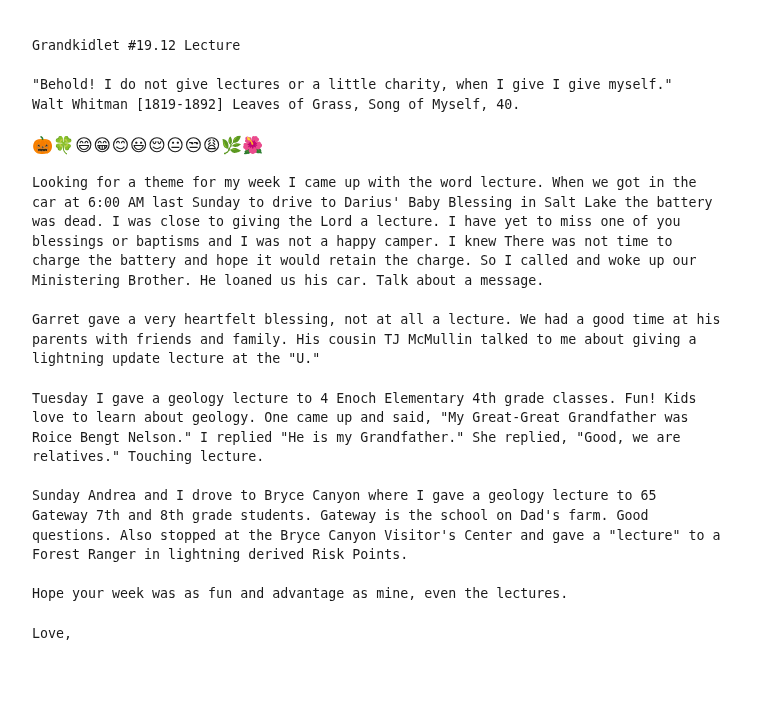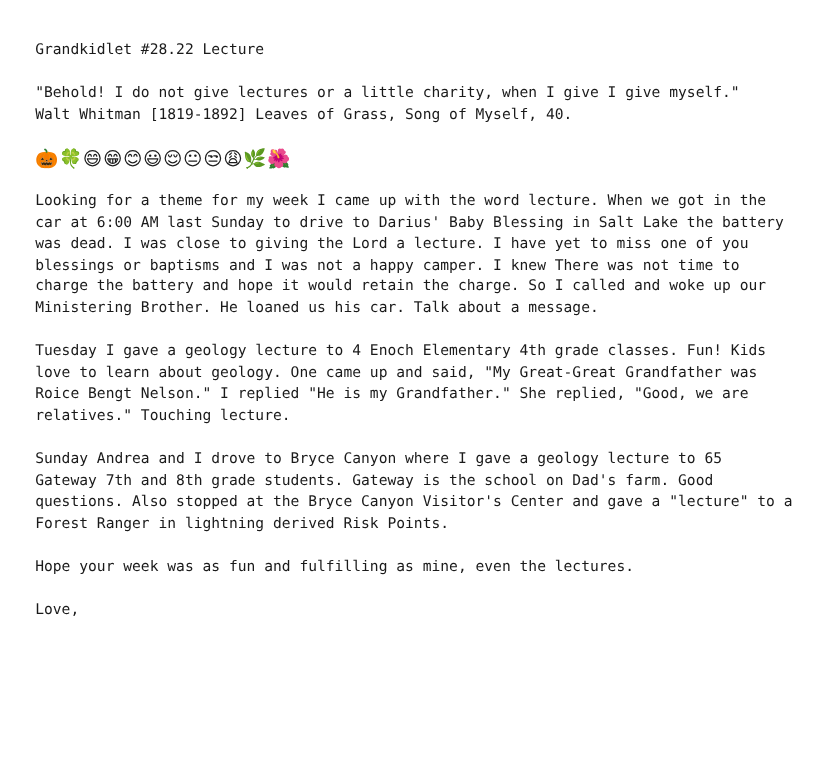--- a/index.html
+++ b/index.html
@@ -39,43 +39,46 @@
   }
   .signature {
     margin: 0;
   }
 </style>
 </head>
 <body>
 
 <div class="page">
 
-  <div class="line title">Grandkidlet #28.22 Lecture</div>
+  <div class="line title">Grandkidlet #19.12 Lecture</div>
 
   <div class="line para">"Behold! I do not give lectures or a little charity, when I give I give myself."
 Walt Whitman [1819-1892] Leaves of Grass, Song of Myself, 40.</div>
 
   <div class="emoji-row">🎃🍀😄😁😊😃😌😐😒😩🌿🌺</div>
 
   <div class="line para">Looking for a theme for my week I came up with the word lecture. When we got in the
 car at 6:00 AM last Sunday to drive to Darius' Baby Blessing in Salt Lake the battery
 was dead. I was close to giving the Lord a lecture. I have yet to miss one of you
 blessings or baptisms and I was not a happy camper. I knew There was not time to
 charge the battery and hope it would retain the charge. So I called and woke up our
 Ministering Brother. He loaned us his car. Talk about a message.</div>
 
+  <div class="line para">Garret gave a very heartfelt blessing, not at all a lecture. We had a good time at his
+parents with friends and family. His cousin TJ McMullin talked to me about giving a
+lightning update lecture at the "U."</div>
 
 
   <div class="line para">Tuesday I gave a geology lecture to 4 Enoch Elementary 4th grade classes. Fun! Kids
 love to learn about geology. One came up and said, "My Great-Great Grandfather was
 Roice Bengt Nelson." I replied "He is my Grandfather." She replied, "Good, we are
 relatives." Touching lecture.</div>
 
   <div class="line para">Sunday Andrea and I drove to Bryce Canyon where I gave a geology lecture to 65
 Gateway 7th and 8th grade students. Gateway is the school on Dad's farm. Good
 questions. Also stopped at the Bryce Canyon Visitor's Center and gave a "lecture" to a
 Forest Ranger in lightning derived Risk Points.</div>
 
-  <div class="line para">Hope your week was as fun and fulfilling as mine, even the lectures.</div>
+  <div class="line para">Hope your week was as fun and advantage as mine, even the lectures.</div>
 
   <div class="line signature">Love,</div>
 
 </div>
 
 </body></html>

